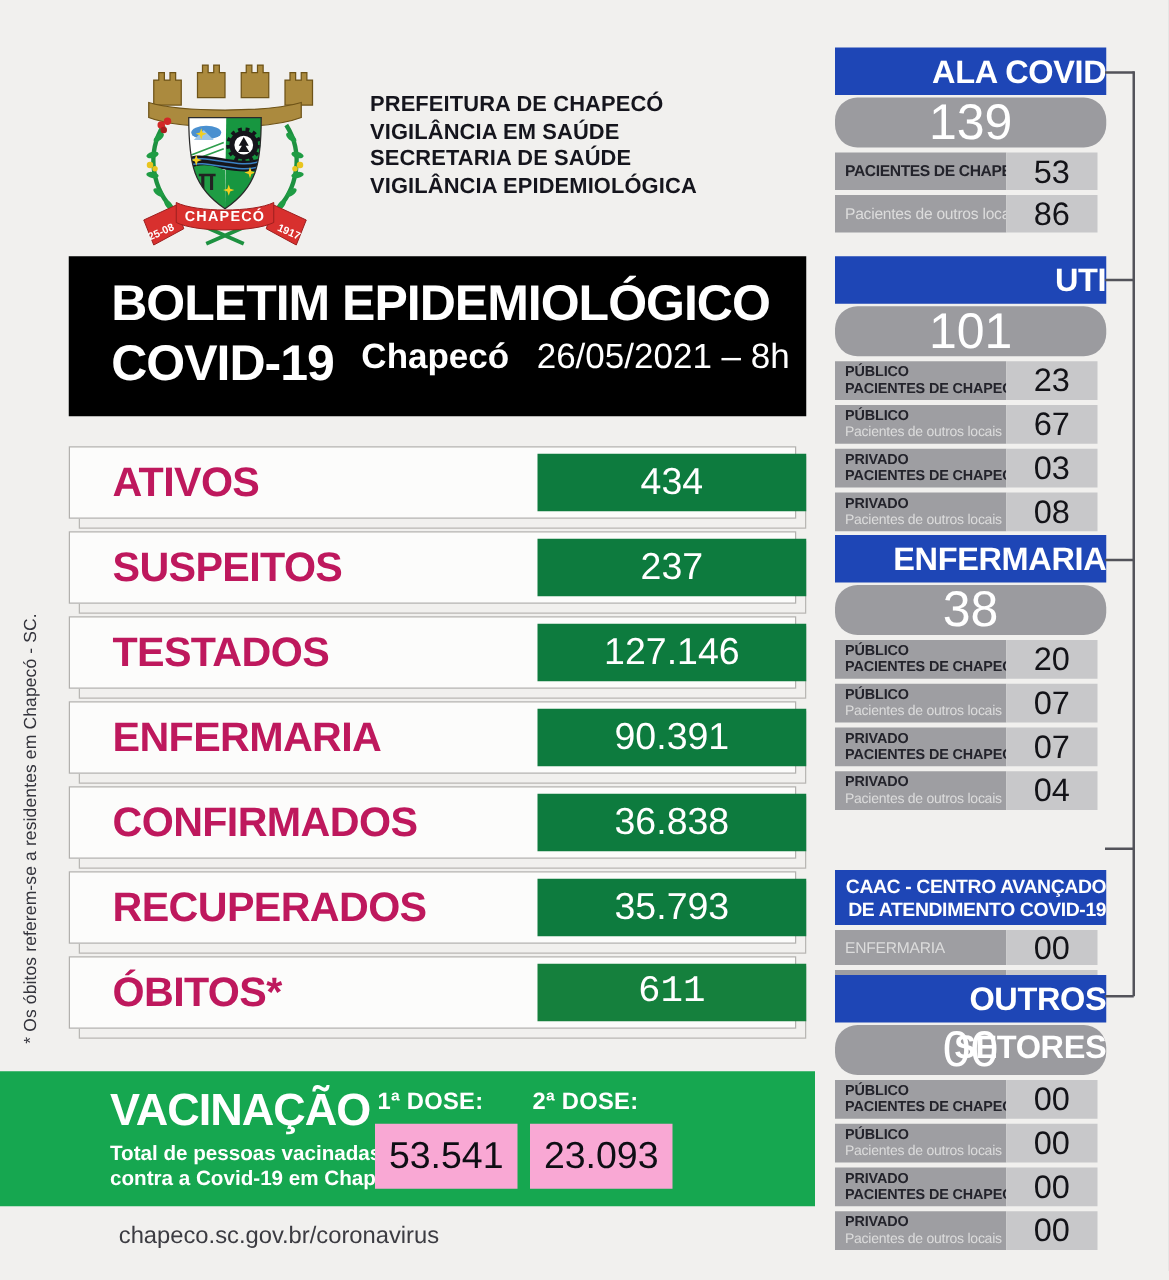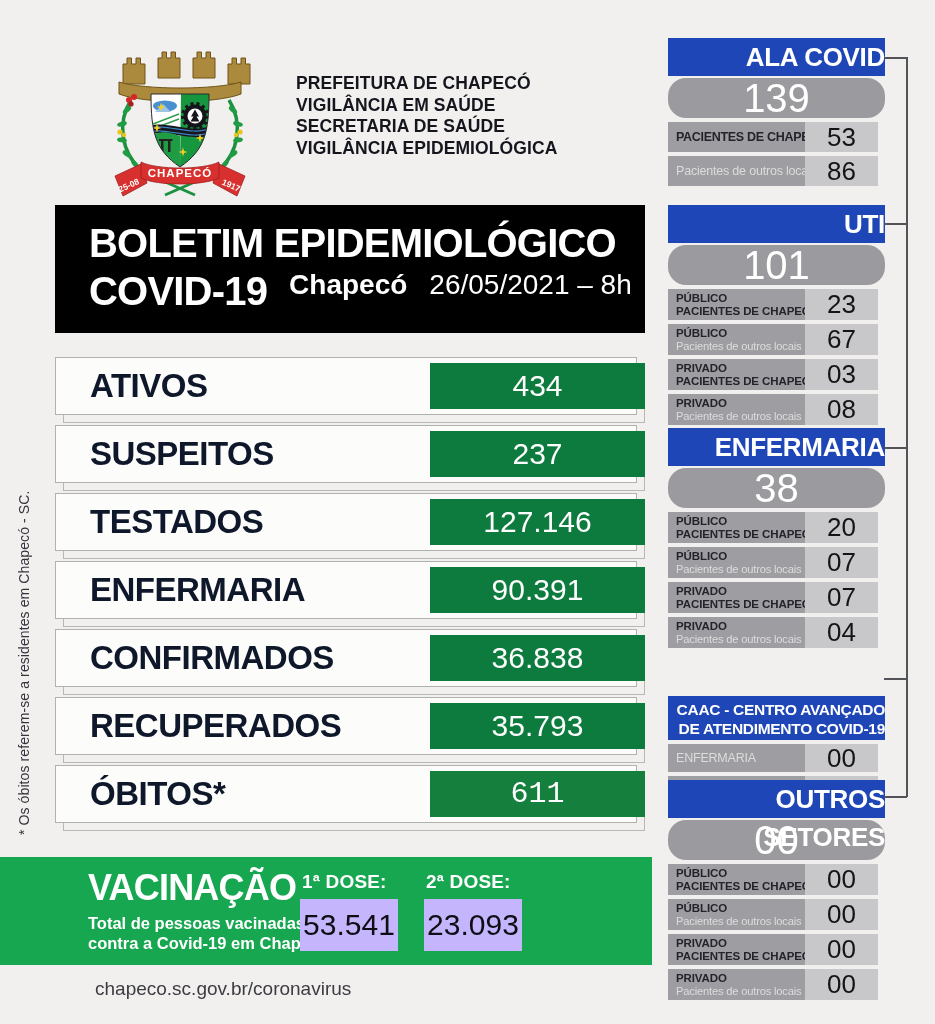--- a/index.html
+++ b/index.html
@@ -30,21 +30,21 @@
   .stats { position:absolute; left:55px; top:357px; }
   .stat-row { position:relative; width:582px; height:58px; margin-bottom:10px; }
   .stat-row::before {
     content:""; position:absolute; left:8px; top:8px; width:100%; height:100%;
     border:1px solid #b9b7b4; box-sizing:border-box;
   }
   .stat-inner {
     position:absolute; inset:0; background:#fcfcfb; border:1px solid #b3b1ae;
     display:flex; align-items:center; padding-left:34px; box-sizing:border-box;
   }
-  .stat-label { font-size:33px; font-weight:800; color:#0f172a; letter-spacing:-0.5px; }
+  .stat-label { font-size:33px; font-weight:800; color:#be185d; letter-spacing:-0.5px; }
   .stat-value-box {
     position:absolute; right:-9px; top:5px; width:215px; height:46px;
     display:flex; align-items:center; justify-content:center;
     color:#fff; font-size:30px; font-weight:400;
   }
   .val-green { background:#0d7b3e; }
   .val-black { background:#15803d;font-family:Liberation Mono, monospace; }
 
   
   .footnote {
@@ -53,21 +53,21 @@
     font-size:14px; color:#34343c; letter-spacing:0.1px;
     display:flex; align-items:center;
   }
 
   
   .vax { position:absolute; left:0; top:857px; width:652px; height:108px; background:#16a750; color:#fff; }
   .vax-title { position:absolute; left:88px; top:10px; font-size:36px; font-weight:800; letter-spacing:-0.8px; }
   .vax-sub { position:absolute; left:88px; top:56px; font-size:16.5px; font-weight:600; line-height:20px; }
   .dose-label { position:absolute; top:14px; font-size:19px; font-weight:800; letter-spacing:0.2px; }
   .dose-box {
-    position:absolute; top:42px; width:98px; height:52px; background:#c4b5fd;
+    position:absolute; top:42px; width:114px; height:52px; background:#f9a8d4;
     color:#0e0e14; font-size:30px; display:flex; align-items:center; justify-content:center;
   }
   .d1l { left:302px; } .d1b { left:300px; }
   .d2l { left:426px; } .d2b { left:424px; }
 
   .footer-url { position:absolute; left:95px; top:978px; font-size:19px; color:#3c3c42; }
 
   
   .hosp { position:absolute; left:668px; top:0; width:240px; }
   .sec { position:absolute; left:0; width:217px; }

